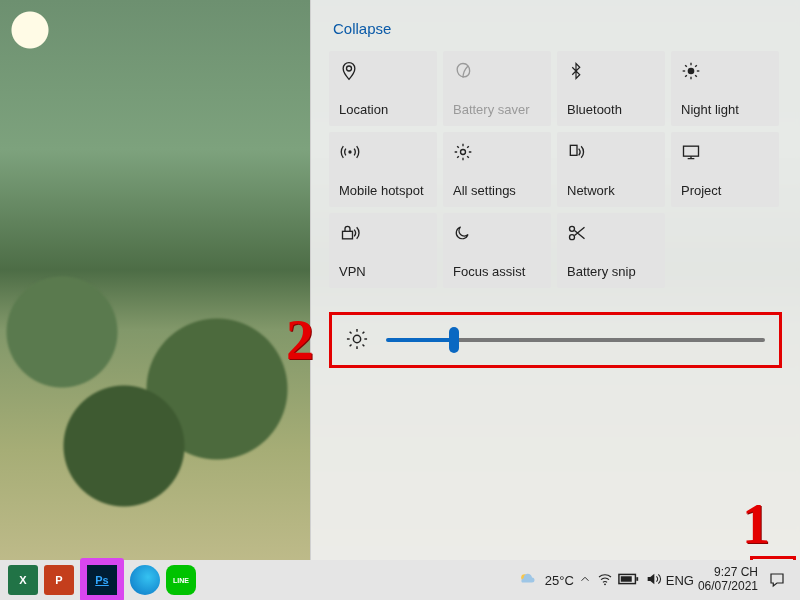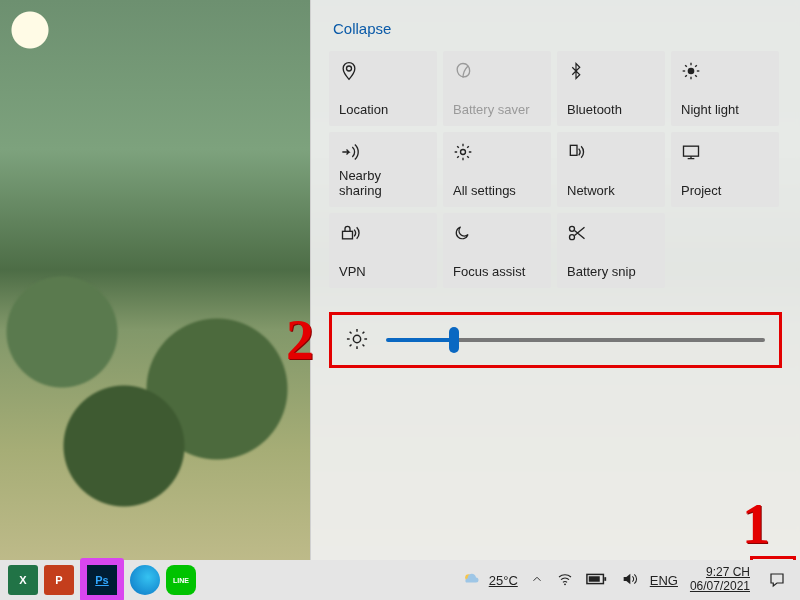--- a/index.html
+++ b/index.html
@@ -114,21 +114,21 @@
     width:30px; height:30px; border-radius:3px;
     display:flex; align-items:center; justify-content:center;
     font-size:11px; font-weight:700; color:#fff;
   }
   .app.excel { background:#217346; }
   .app.ppt   { background:#c43e1c; }
   .app.ps    { background:#001d34; color:#31a8ff; border:7px solid #d946ef;text-decoration:underline; }
   .app.edge  { background:radial-gradient(circle at 60% 40%, #35c2f1, #0a75c4); border-radius:50%; }
   .app.line  { background:#00c300; border-radius:8px; }
 
-  .tb-right { display:flex; align-items:center; gap:12px; font-size:13px; color:#222;text-decoration:underline; }
+  .tb-right { display:flex; align-items:center; gap:4px; font-size:13px; color:#222; }
   .tb-right .grp { display:flex; align-items:center; gap:8px; }
   .tb-right svg { stroke:#222; fill:none; stroke-width:1.6; }
   .datetime { text-align:right; line-height:1.15; font-size:12px; }
   .notif-btn {
     width:30px; height:30px; display:flex; align-items:center; justify-content:center;
     cursor:pointer;
   }
   .notif-box {
     position:absolute; right:4px; bottom:4px;
     width:40px; height:34px;
@@ -195,31 +195,31 @@
               <line x1="5" y1="5" x2="7" y2="7"></line>
               <line x1="17" y1="17" x2="19" y2="19"></line>
               <line x1="17" y1="7" x2="19" y2="5"></line>
               <line x1="5" y1="19" x2="7" y2="17"></line>
             </g>
           </svg>
       </span>
       <span class="lbl">Night light</span>
     </div>
 
-
-
-    <div class="tile">
-      <span class="ico">
-        <svg width="20" height="20" viewBox="0 0 24 24">
-            <path d="M4 12h8l-3-3m3 3l-3 3"></path>
-            <path d="M16 6a8 8 0 010 12M19 3a12 12 0 010 18"></path>
-          </svg>
-      </span>
-      <span class="lbl">Nearby sharing</span>
-    </div>
+    <div class="tile">
+      <span class="ico">
+        <svg width="22" height="20" viewBox="0 0 24 24">
+            <circle cx="12" cy="12" r="2" fill="#222" stroke="none"></circle>
+            <path d="M7 8a7 7 0 000 8M17 8a7 7 0 010 8M4 5a11 11 0 000 14M20 5a11 11 0 010 14"></path>
+          </svg>
+      </span>
+      <span class="lbl">Mobile hotspot</span>
+    </div>
+
+
 
     <div class="tile">
       <span class="ico">
         <svg width="20" height="20" viewBox="0 0 24 24">
             <circle cx="12" cy="12" r="3"></circle>
             <path d="M12 2v3M12 19v3M2 12h3M19 12h3M5 5l2 2M17 17l2 2M17 7l2-2M5 19l2-2"></path>
           </svg>
       </span>
       <span class="lbl">All settings</span>
     </div>

